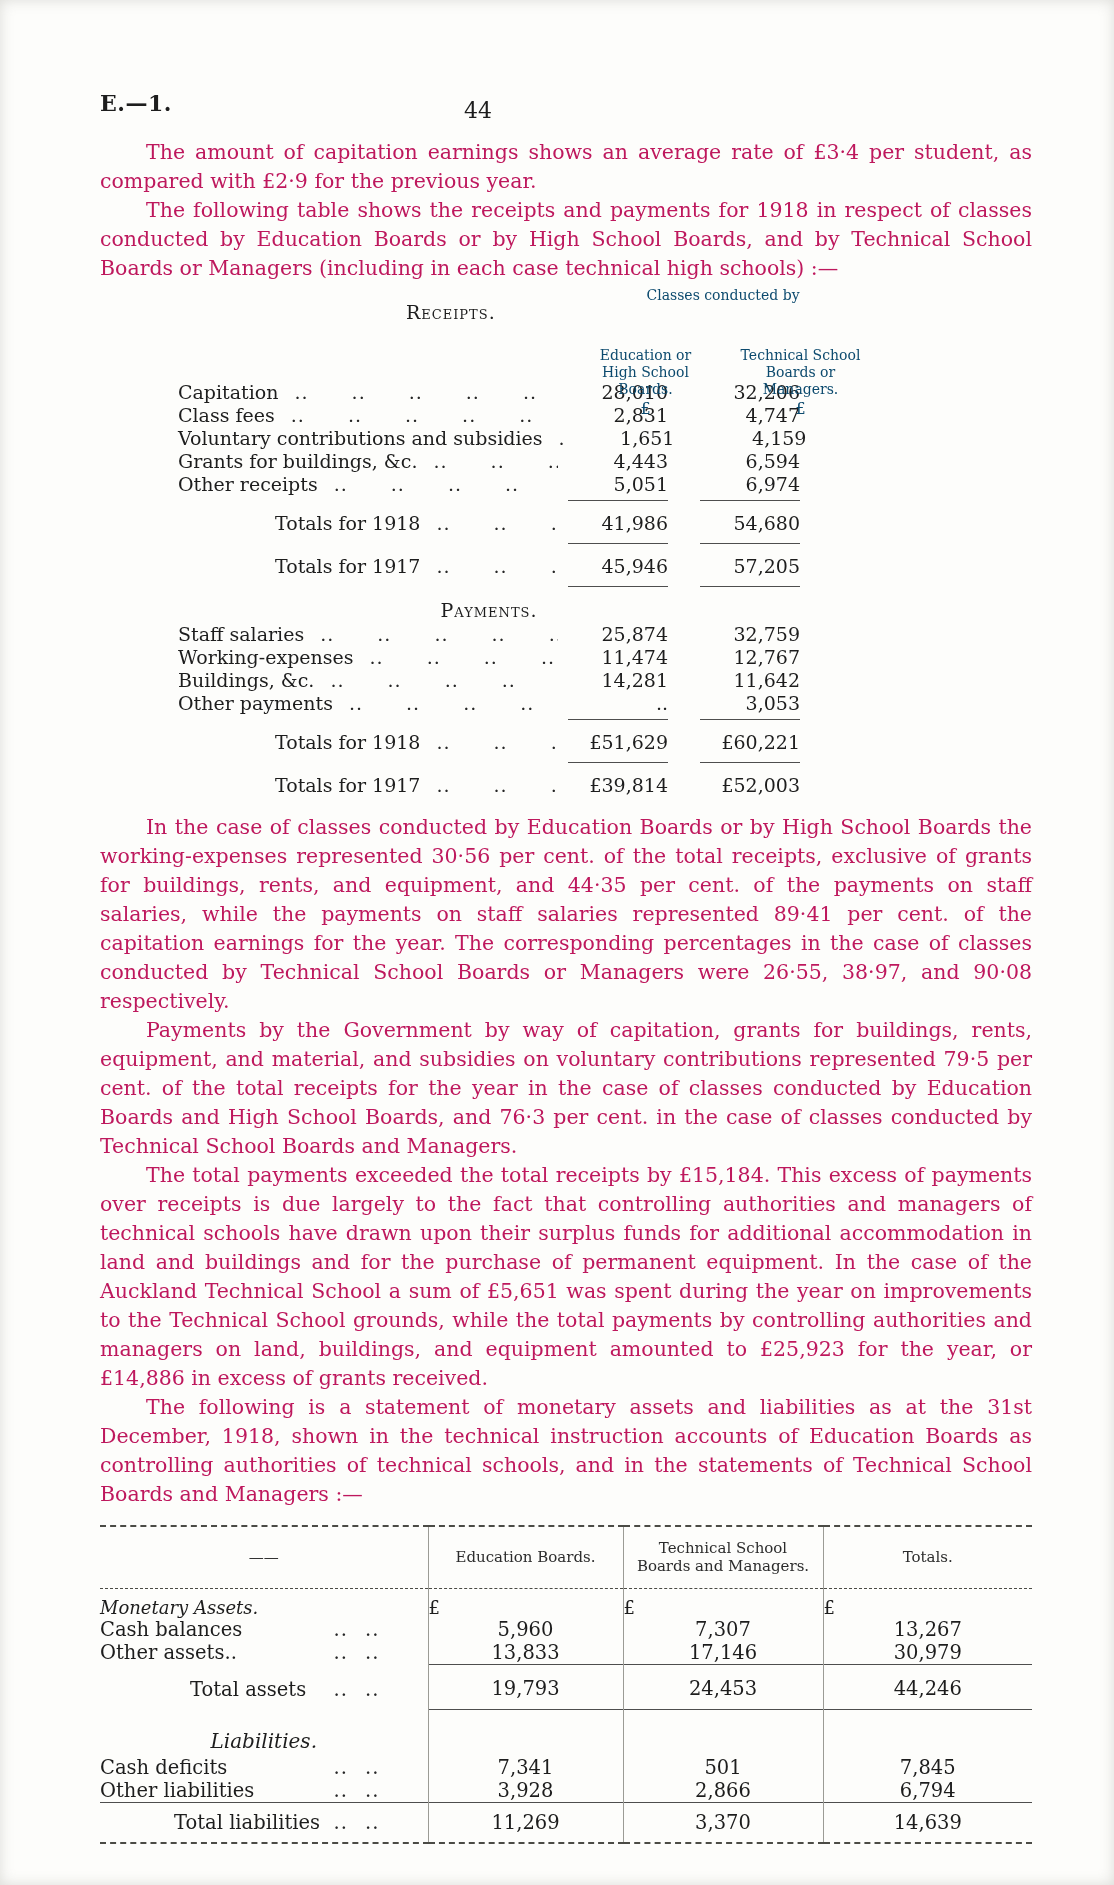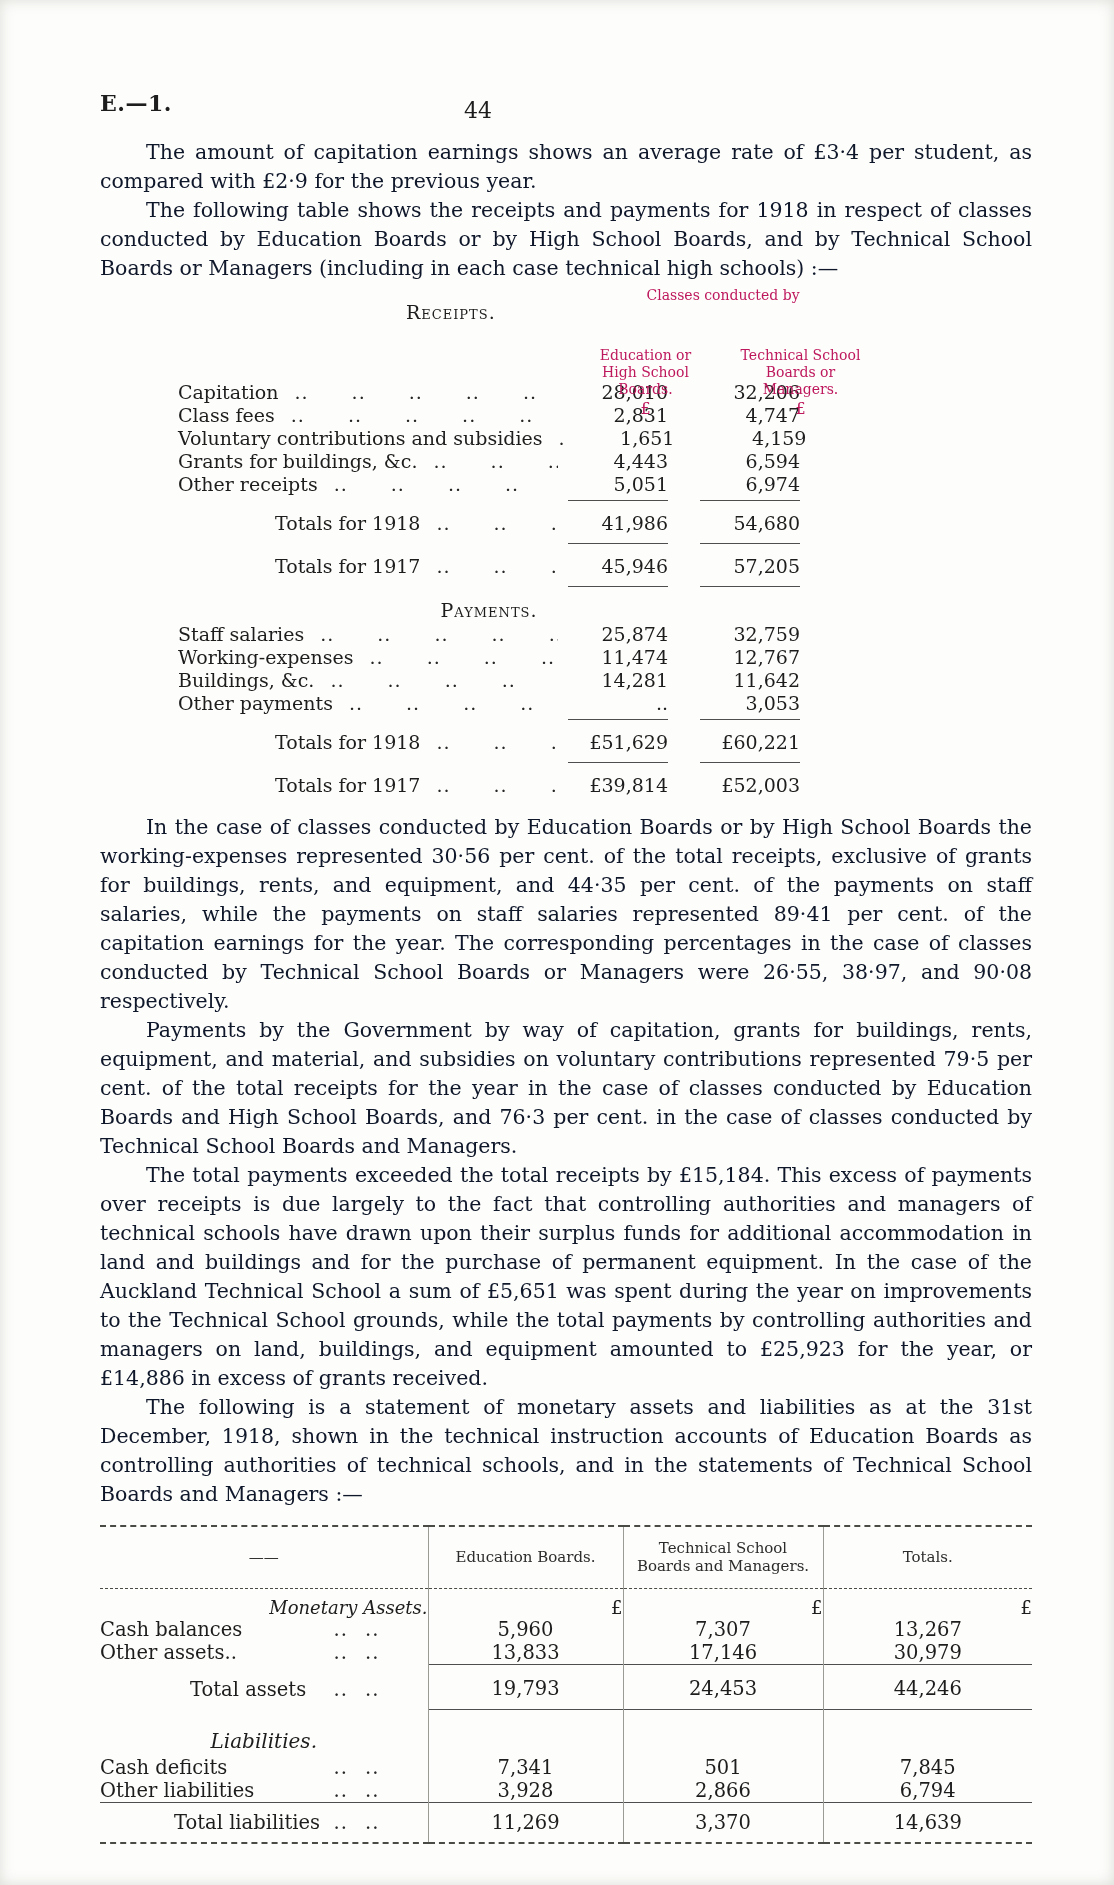--- a/index.html
+++ b/index.html
@@ -13,31 +13,31 @@
   .page { padding:90px 82px 0 100px; position:relative; }
 
   
   .page-head { position:relative; height:34px; margin-bottom:14px; }
   .doc-ref { font-weight:bold; font-size:22px; letter-spacing:.5px; }
   .page-num { position:absolute; left:364px; top:8px; font-size:22px; }
 
   
   .body-par {
     font-size:20.5px; line-height:29px; text-align:justify;
-    text-indent:46px; color:#0f172a;
+    text-indent:46px; color:#be185d;
   }
 
   
   .fin-table { width:622px; margin:8px 0 12px 78px; font-size:19px; }
   .ft-head { position:relative; height:90px; }
   .ft-head-left { width:380px; padding-left:228px; padding-top:10px; }
   .smallcaps { font-variant:small-caps; letter-spacing:1px; }
   .ft-head-right {
     position:absolute; left:390px; top:-4px; width:310px;
-    text-align:center; font-size:14px; line-height:17px; color:#be185d;
+    text-align:center; font-size:14px; line-height:17px; color:#0c4a6e;
   }
   .ft-cols { display:flex;margin-top:43px; }
   .ft-col { width:155px; }
   .ft-pound { display:block; font-size:16px; margin-top:2px; }
 
   .ft-row { display:flex; align-items:baseline; height:23px; white-space:nowrap; }
   .ft-label { flex:none; }
   .ft-dots {
     flex:1 1 0; overflow:hidden; white-space:nowrap;
     word-spacing:36px; letter-spacing:1px; padding:0 6px 0 16px; color:#262626;
@@ -61,21 +61,21 @@
   .bal-table col.c1 { width:195px; }
   .bal-table col.c2 { width:200px; }
   .bal-table col.c3 { width:209px; }
   .bal-table td { vertical-align:middle; }
   .bal-table td + td { border-left:1px solid #9b9b95; }
   .bt-headrow td {
     border-top:2px dashed #4b4b45; border-bottom:1px dashed #4b4b45;
     text-align:center; font-size:15px; line-height:18px; color:#2c2c2c;
     padding:12px 8px; height:62px;
   }
-  .bt-cur td { padding-top:8px; height:26px; text-align:right; font-size:18px; }
+  .bt-cur td { padding-top:8px; height:26px; text-align:left; font-size:18px; }
   .bt-ital { font-style:italic; text-align:center; font-size:20px; }
   .bt-row td { height:23px; text-align:center; }
   .bt-stub { text-align:left !important; }
   .stub-flex { display:flex; justify-content:space-between; padding-right:48px; white-space:nowrap; }
   .stub-flex .dots { letter-spacing:1px; word-spacing:10px; color:#262626; }
   .bt-total td { height:40px; text-align:center; }
   .bt-total .stub-flex { padding-left:90px; }
   .bt-total-liab .stub-flex { padding-left:74px; }
   .rrule td { height:5px; }
   .rrule .rl { border-top:1px solid #4e4e4e; }

